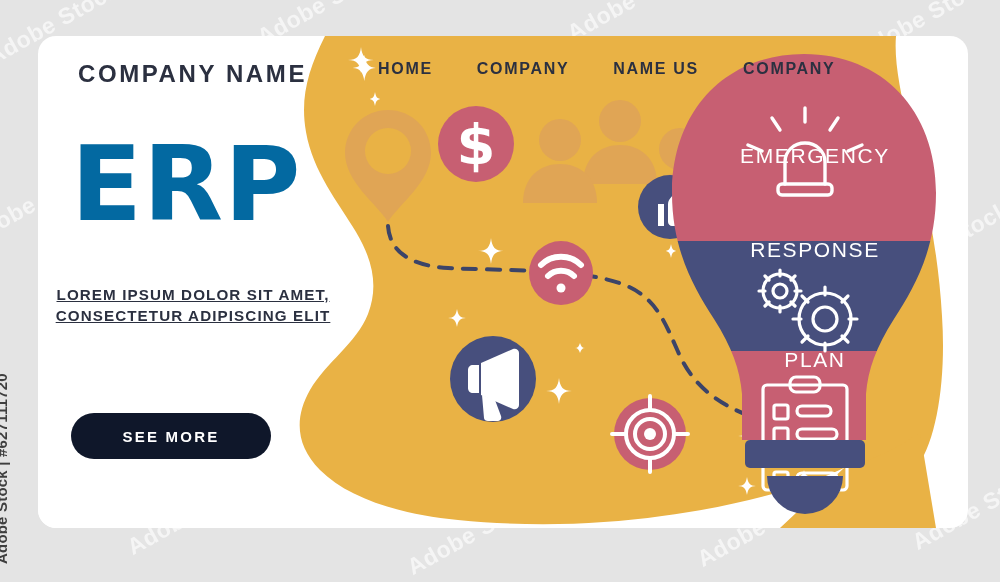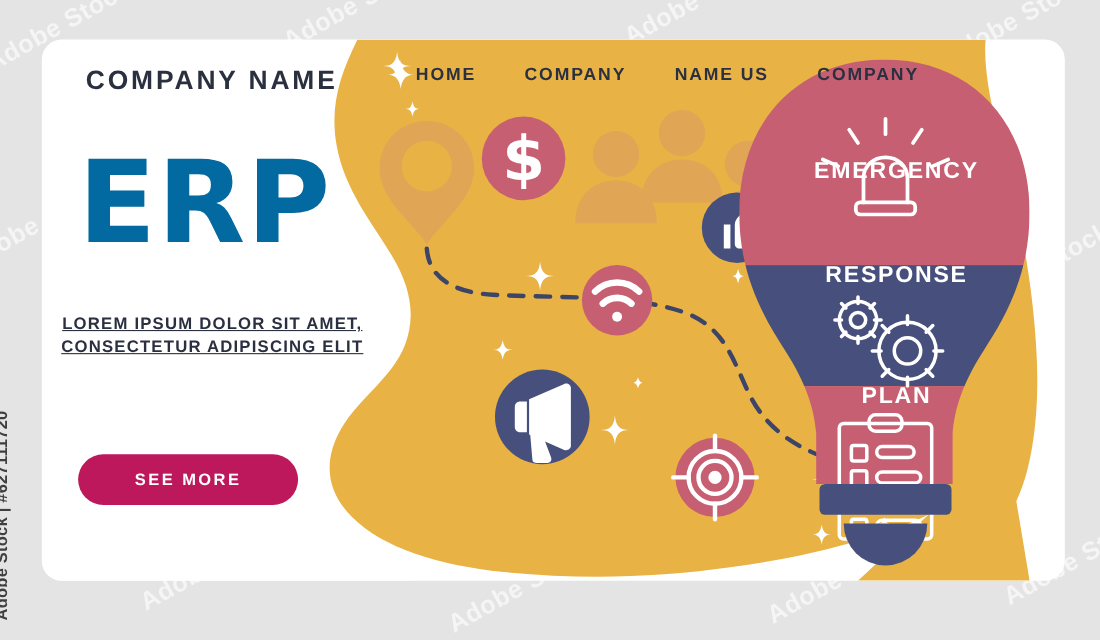--- a/index.html
+++ b/index.html
@@ -106,21 +106,21 @@
     z-index: 5;
     text-decoration: underline;
   }
   .cta {
     position: absolute;
     left: 33px;
     top: 377px;
     width: 200px;
     height: 46px;
     border-radius: 23px;
-    background: #be185d;
+    background: #0f172a;
     color: #ffffff;
     font-size: 15px;
     font-weight: 700;
     letter-spacing: 2.2px;
     display: flex;
     align-items: center;
     justify-content: center;
     border: none;
     cursor: pointer;
     z-index: 5;
@@ -143,21 +143,21 @@
     color: #2b3040;
     cursor: pointer;
     white-space: nowrap;
   }
   .nav-item + .nav-item { margin-left: 44px; }
 
   
   .band-label {
     position: absolute;
     color: #ffffff;
-    font-weight: 700;
+    font-weight: 400;
     text-align: center;
     z-index: 5;
     white-space: nowrap;
   }
   #lbl-emergency {
     left: 672px; top: 108px; width: 210px;
     font-size: 21px; letter-spacing: 1.6px;
   }
   #lbl-response {
     left: 672px; top: 202px; width: 210px;

